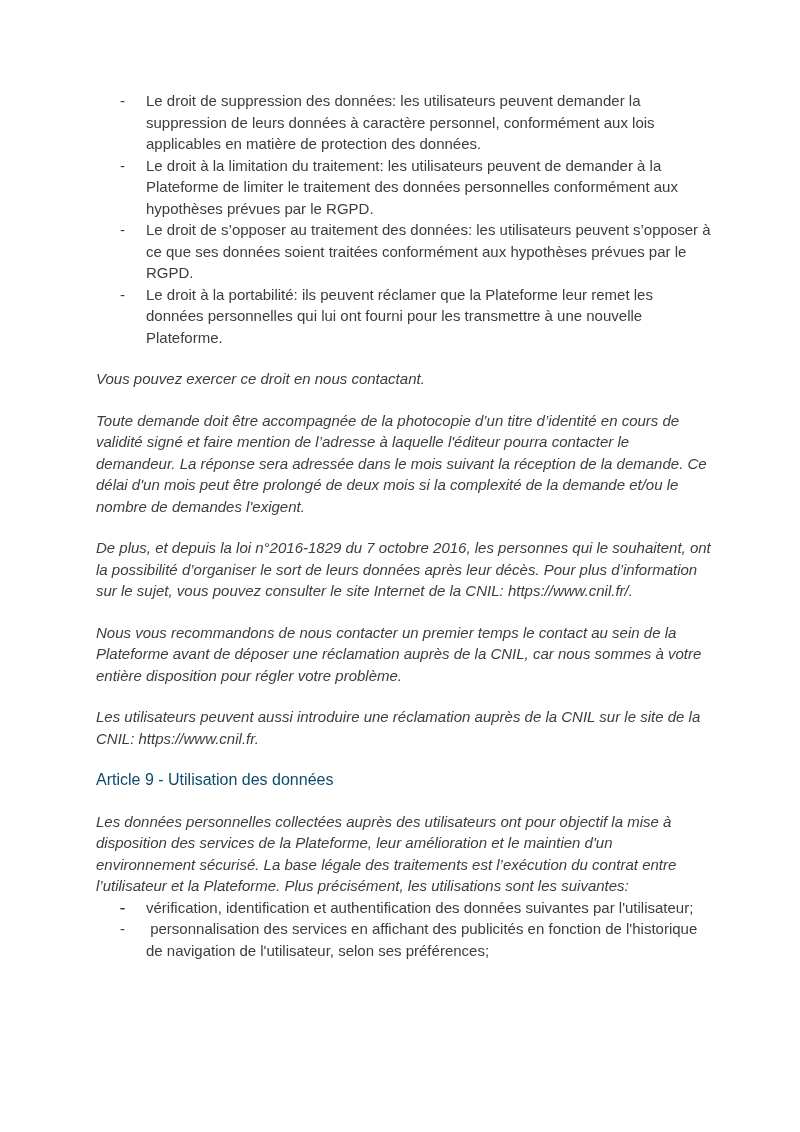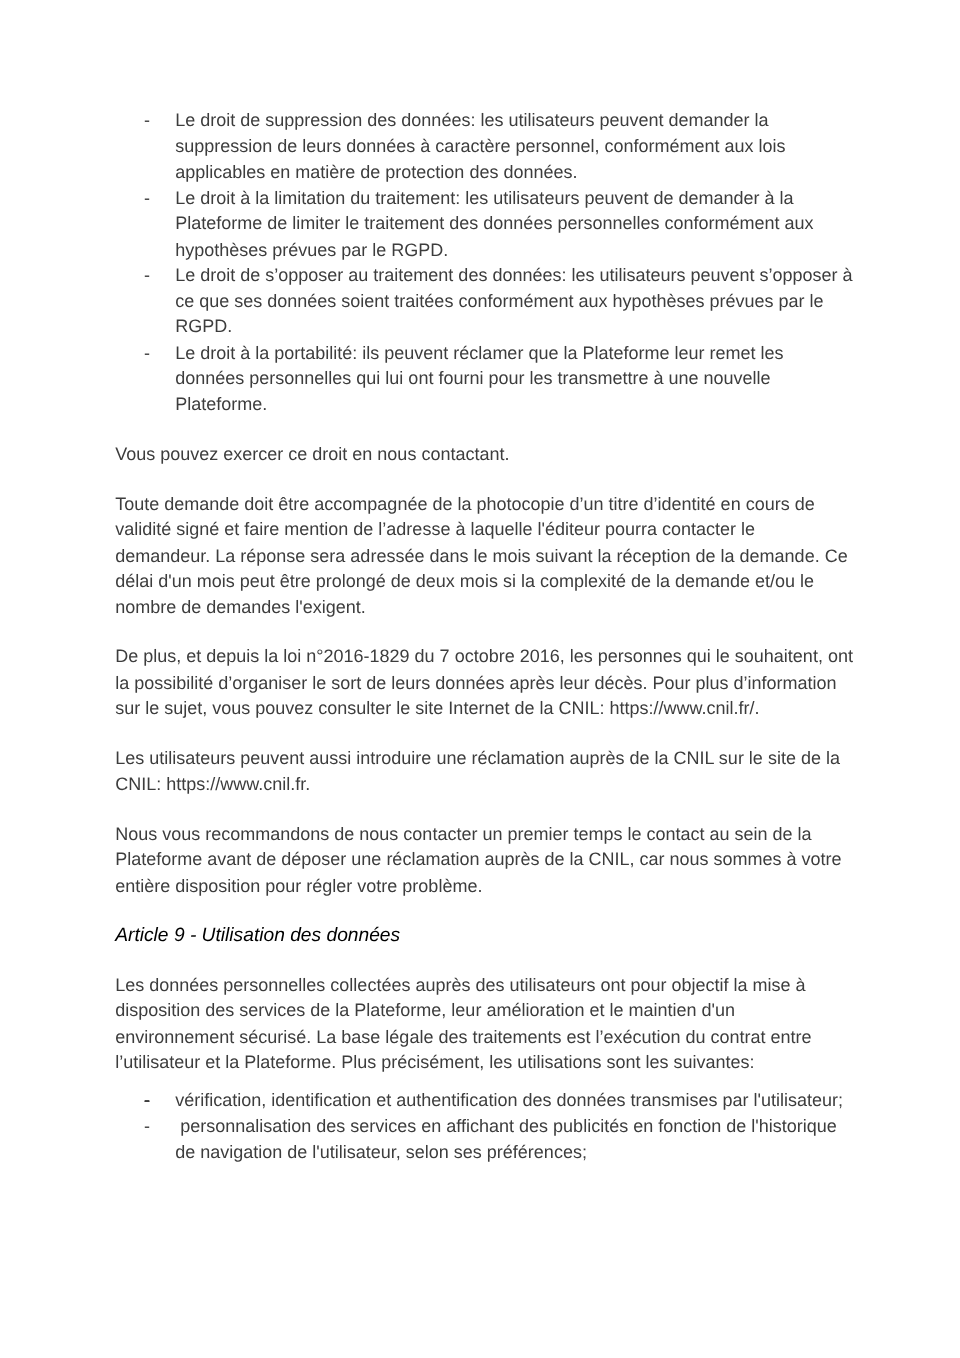--- a/index.html
+++ b/index.html
@@ -17,23 +17,24 @@
     overflow: hidden;
   }
   .page {
     box-sizing: border-box;
     width: 800px;
     height: 1132px;
     padding: 90px 88px 40px 96px;
   }
   p.para {
     margin: 0 0 20px 0;
+    font-style: italic;
   }
   p.para.no-gap {
-    margin-bottom: 10px;
+    margin-bottom: 0;
   }
   ul.hyphen-list {
     list-style: none;
     margin: 0 0 20px 0;
     padding: 0;
   }
   ul.hyphen-list li {
     position: relative;
     padding-left: 50px;
   }
@@ -43,22 +44,21 @@
     top: 0;
   }
   .bullet-text {
     white-space: pre-wrap;
   }
   h2.article-heading {
     margin: 0 0 20px 0;
     font-size: 16px;
     font-weight: 400;
     line-height: 21.5px;
-    color: #000000;
-    font-style: italic;
+    color: #0c4a6e;
   }
 </style>
 </head>
 <body>
 
 <div class="page">
 
   <ul class="hyphen-list">
     <li>
       <span class="bullet-marker">-</span>
@@ -77,41 +77,41 @@
       <span class="bullet-text">Le droit à la portabilité: ils peuvent réclamer que la Plateforme leur remet les données personnelles qui lui ont fourni pour les transmettre à une nouvelle Plateforme.</span>
     </li>
   </ul>
 
   <p class="para">Vous pouvez exercer ce droit en nous contactant.</p>
 
   <p class="para">Toute demande doit être accompagnée de la photocopie d’un titre d’identité en cours de validité signé et faire mention de l’adresse à laquelle l'éditeur pourra contacter le demandeur. La réponse sera adressée dans le mois suivant la réception de la demande. Ce délai d'un mois peut être prolongé de deux mois si la complexité de la demande et/ou le nombre de demandes l'exigent.</p>
 
   <p class="para">De plus, et depuis la loi n°2016-1829 du 7 octobre 2016, les personnes qui le souhaitent, ont la possibilité d’organiser le sort de leurs données après leur décès. Pour plus d’information sur le sujet, vous pouvez consulter le site Internet de la CNIL: https://www.cnil.fr/.</p>
 
+  <p class="para">Nous vous recommandons de nous contacter un premier temps le contact au sein de la Plateforme avant de déposer une réclamation auprès de la CNIL, car nous sommes à votre entière disposition pour régler votre problème.</p>
+
   <p class="para">Les utilisateurs peuvent aussi introduire une réclamation auprès de la CNIL sur le site de la CNIL: https://www.cnil.fr.</p>
-
-  <p class="para">Nous vous recommandons de nous contacter un premier temps le contact au sein de la Plateforme avant de déposer une réclamation auprès de la CNIL, car nous sommes à votre entière disposition pour régler votre problème.</p>
 
   <h2 class="article-heading">Article 9 - Utilisation des données</h2>
 
   <p class="para no-gap">Les données personnelles collectées auprès des utilisateurs ont pour objectif la mise à disposition des services de la Plateforme, leur amélioration et le maintien d'un environnement sécurisé. La base légale des traitements est l’exécution du contrat entre l’utilisateur et la Plateforme. Plus précisément, les utilisations sont les suivantes:</p>
 
   <ul class="hyphen-list">
     <li>
       <span class="bullet-marker">-</span>
     </li>
     <li>
       <span class="bullet-marker">-</span>
     </li>
     <li>
       <span class="bullet-marker">-</span>
     </li>
     <li>
       <span class="bullet-marker">-</span>
-      <span class="bullet-text">vérification, identification et authentification des données transmises par l'utilisateur;</span>
+      <span class="bullet-text">vérification, identification et authentification des données suivantes par l'utilisateur;</span>
     </li>
     <li>
       <span class="bullet-marker">-</span>
       <span class="bullet-text"> personnalisation des services en affichant des publicités en fonction de l'historique de navigation de l'utilisateur, selon ses préférences;</span>
     </li>
   </ul>
 
 </div>
 
 </body></html>

